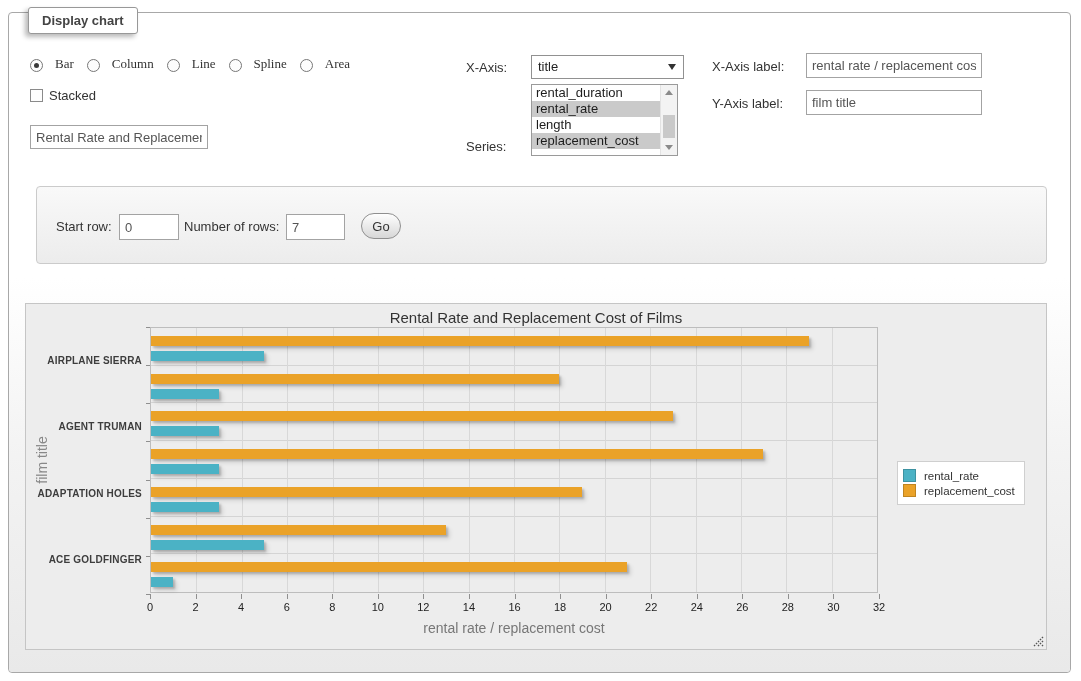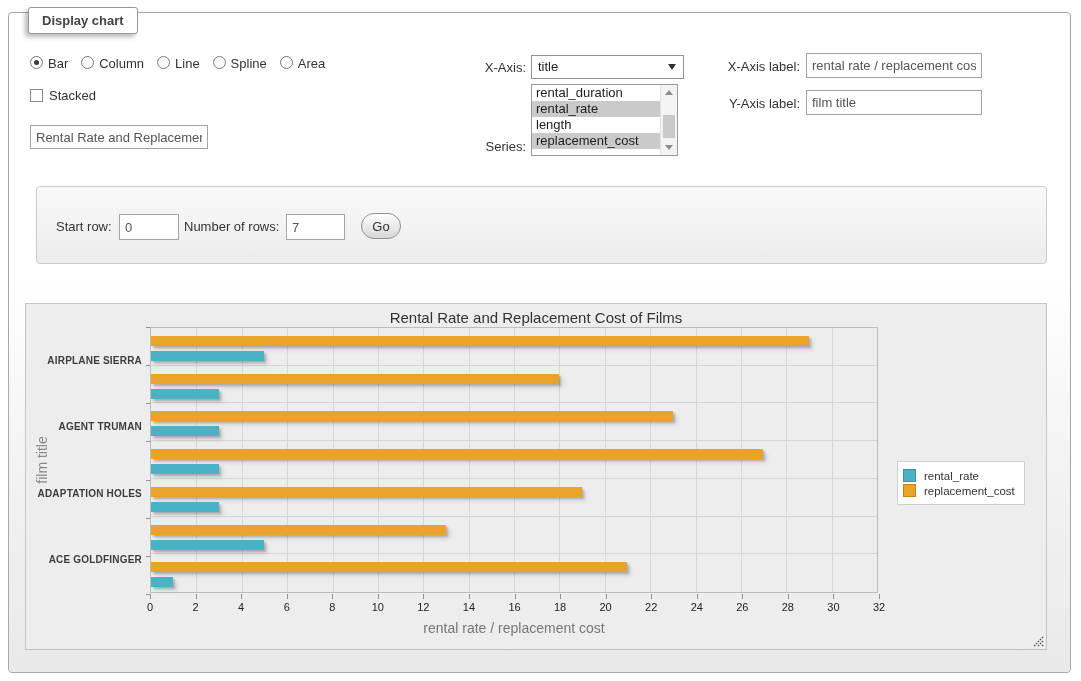--- a/index.html
+++ b/index.html
@@ -10,25 +10,25 @@
   
   .outer { position:absolute; left:8px; top:12px; width:1063px; height:661px;
            border:1px solid #a8a8a8; border-radius:4px; background:#fff; }
   .tab { position:absolute; left:28px; top:7px; height:27px; padding:5px 13px 0;
          background:#fff; border:1px solid #989898; border-radius:3px;
          font-size:13px; font-weight:bold; color:#444; z-index:6;
          box-shadow:-3px 3px 5px rgba(0,0,0,.28); }
 
   
   .form-label { position:absolute; font-size:13px; color:#333; }
-  .right { text-align:right; }
+  .right { }
 
   .radio-row { position:absolute; left:30px; top:56px; display:flex; gap:13px;
                align-items:center; font-size:13px; color:#333; }
-  .radio-item { display:flex; align-items:flex-start; gap:5px; cursor:default; }
+  .radio-item { display:flex; align-items:flex-end; gap:12px; cursor:default;font-family:Liberation Serif, serif; }
   .radio { width:13px; height:13px; border:1px solid #777; border-radius:50%;
            background:#fdfdfd; position:relative; flex:0 0 auto; }
   .radio.checked::after { content:""; position:absolute; left:3px; top:3px;
            width:5px; height:5px; border-radius:50%; background:#3a3a3a; }
 
   .check-row { position:absolute; left:30px; top:88px; display:flex; gap:6px;
                align-items:center; font-size:13px; color:#333; }
   .checkbox { width:13px; height:13px; border:1px solid #8a8a8a; background:#fdfdfd; }
 
   input.txt { position:absolute; border:1px solid #a3a3a3; font-size:13px;

